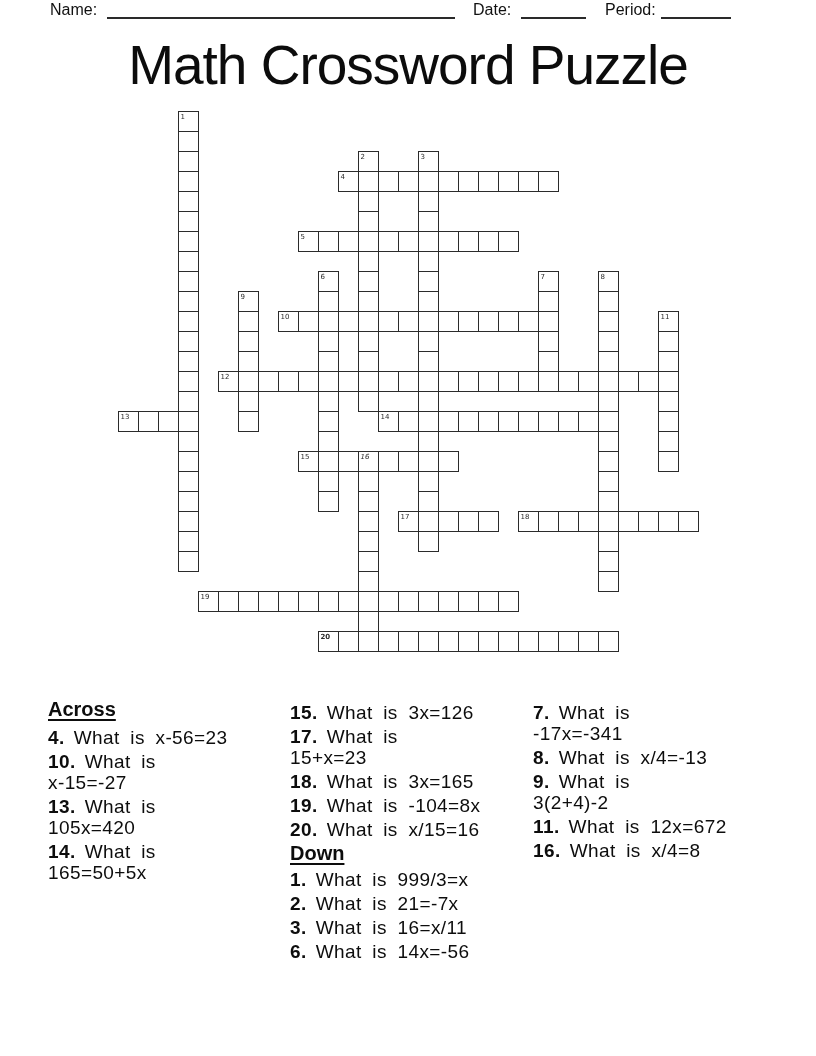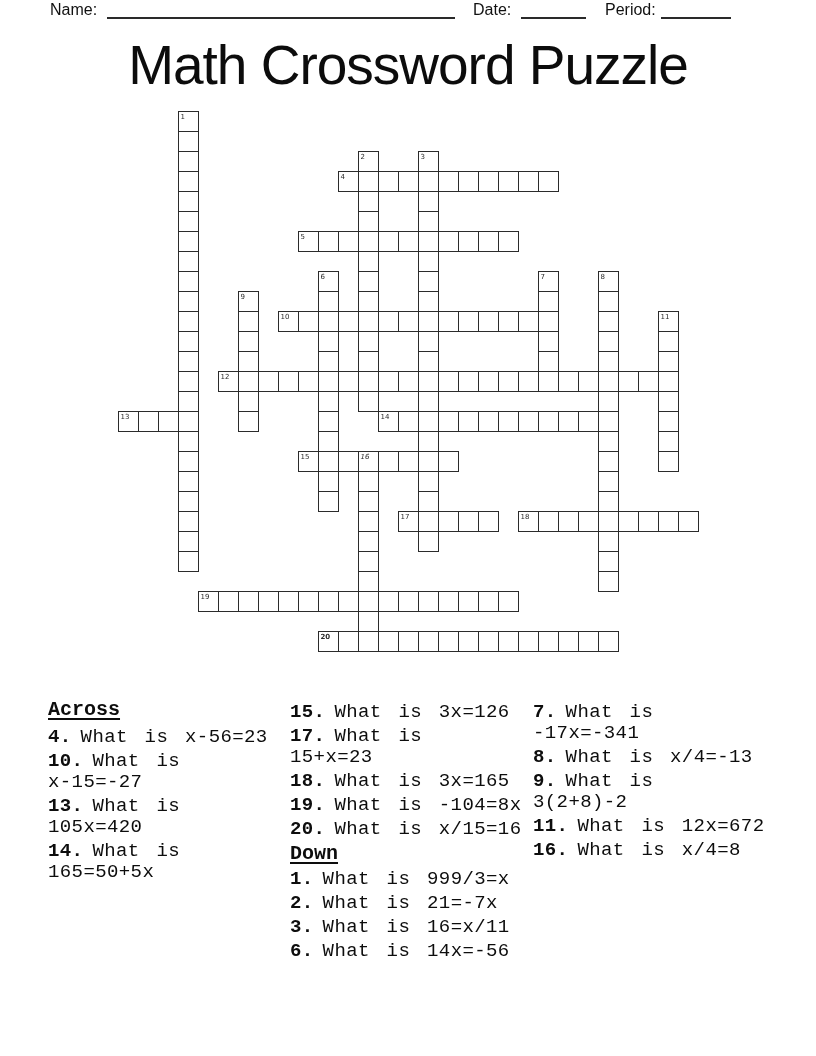--- a/index.html
+++ b/index.html
@@ -15,21 +15,21 @@
          font-size:55px;letter-spacing:-1px;color:#0c0c0c;}
 
   
   .grid{position:absolute;left:118px;top:111px;width:620px;height:560px;}
   .cell{position:absolute;width:21px;height:21px;box-sizing:border-box;
         border:1.5px solid #2b2b2b;background:#fff;}
   .cellnum{position:absolute;z-index:2;font-family:"DejaVu Sans",sans-serif;
            font-size:7px;line-height:8px;color:#2b2b2b;}
 
   
-  .clue-col{position:absolute;font-family:Liberation Mono, monospace;font-size:19px;
+  .clue-col{position:absolute;font-family:Liberation Sans, sans-serif;font-size:19px;
             line-height:21px;color:#0d0d0d;}
   .clue-heading{font-size:20px;font-weight:bold;text-decoration:underline;
                 text-underline-offset:3px;margin:0 0 7px 0;}
   .clue{margin:0 0 3px 0;}
   .clue-num{font-weight:bold;margin-right:9px;letter-spacing:0.4px;text-align:right;}
   .clue-text{white-space:pre-line;word-spacing:5px;letter-spacing:0.4px;}
 </style>
 </head>
 <body>
 
@@ -308,18 +308,18 @@
     <div class="clue"><b class="clue-num">2.</b><span class="clue-text">What is 21=-7x</span></div>
     <div class="clue"><b class="clue-num">3.</b><span class="clue-text">What is 16=x/11</span></div>
     <div class="clue"><b class="clue-num">6.</b><span class="clue-text">What is 14x=-56</span></div>
   </div>
 
   <div class="clue-col" style="left:533px;top:702px;width:245px">
     <div class="clue"><b class="clue-num">7.</b><span class="clue-text">What is
 -17x=-341</span></div>
     <div class="clue"><b class="clue-num">8.</b><span class="clue-text">What is x/4=-13</span></div>
     <div class="clue"><b class="clue-num">9.</b><span class="clue-text">What is
-3(2+8)-2</span></div>
+3(2+4)-2</span></div>
     <div class="clue"><b class="clue-num">11.</b><span class="clue-text">What is 12x=672</span></div>
     <div class="clue"><b class="clue-num">16.</b><span class="clue-text">What is x/4=8</span></div>
   </div>
 
 </div>
 
 </body></html>

